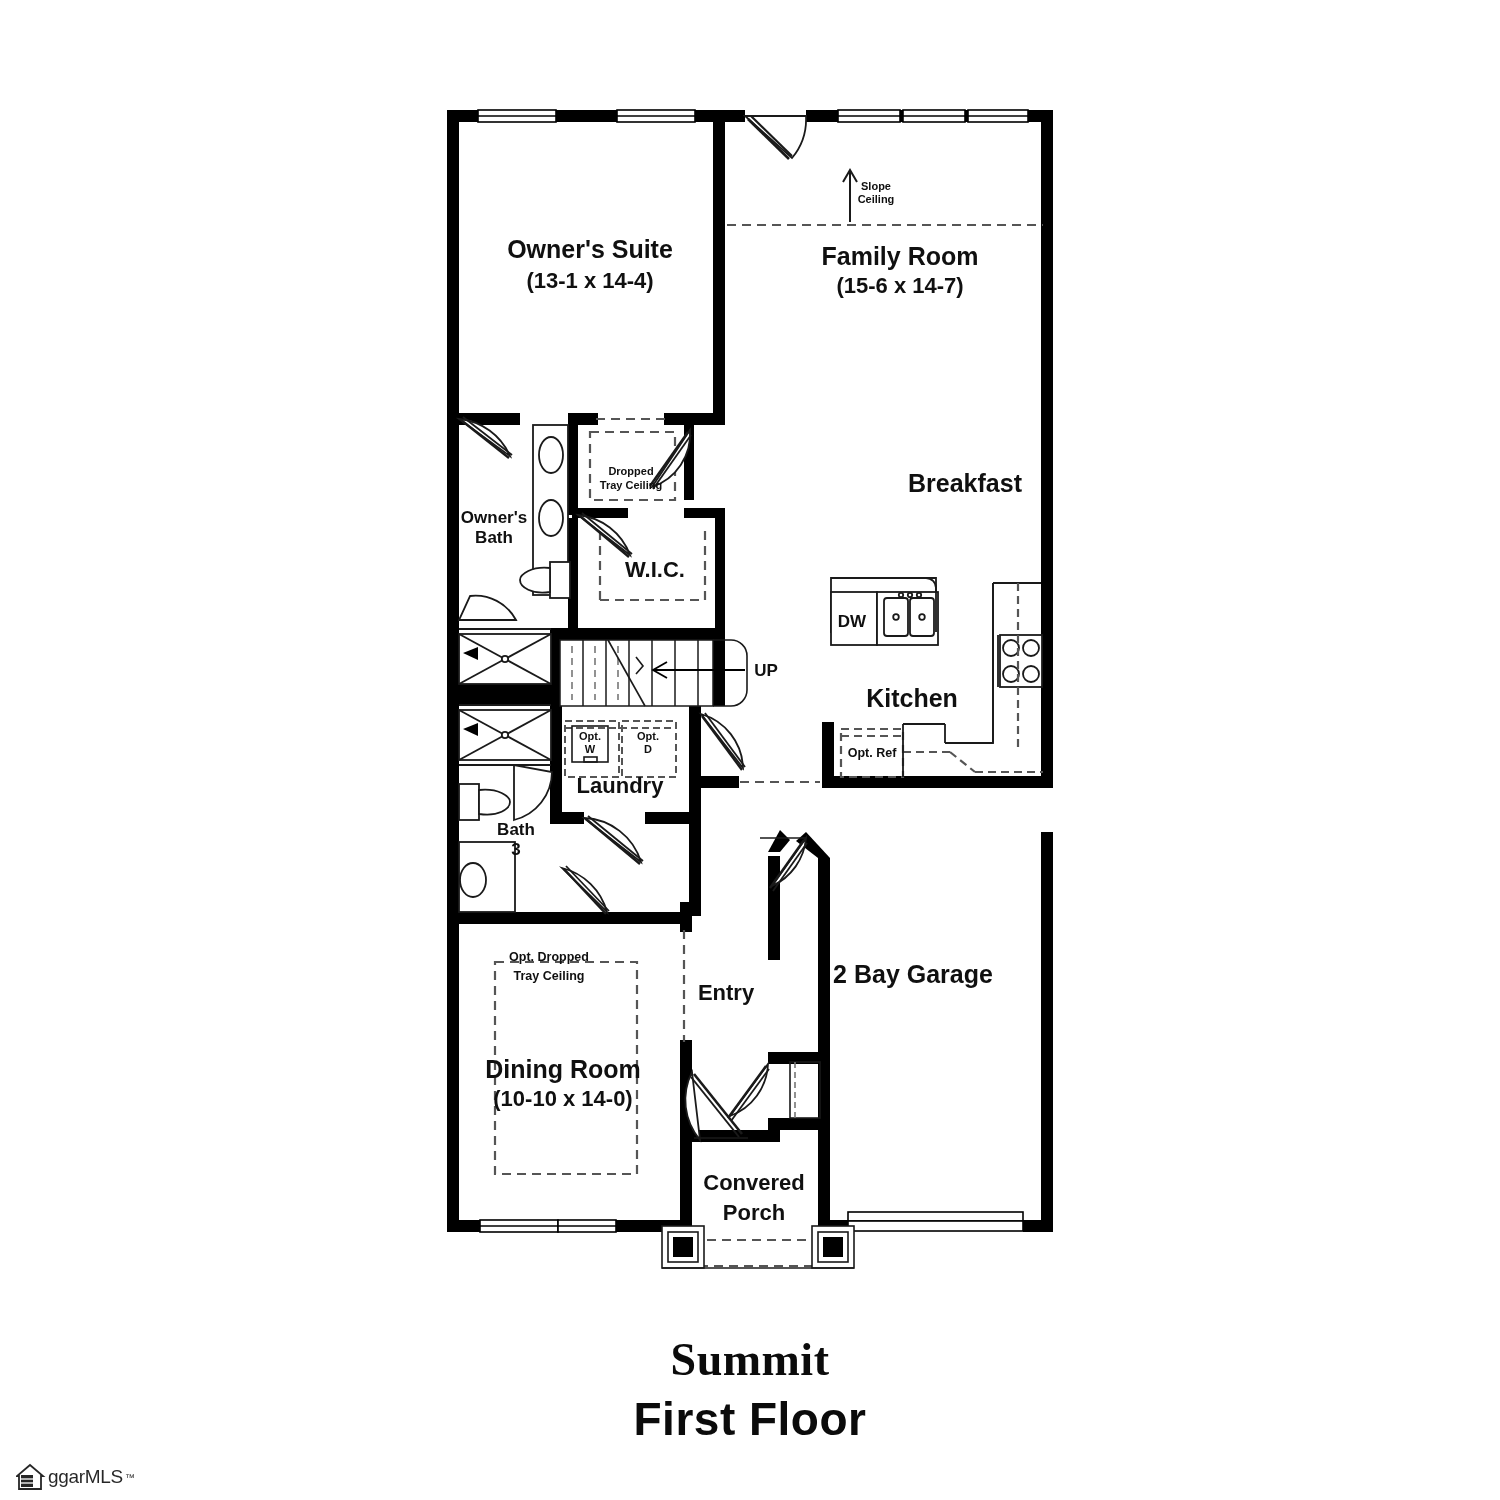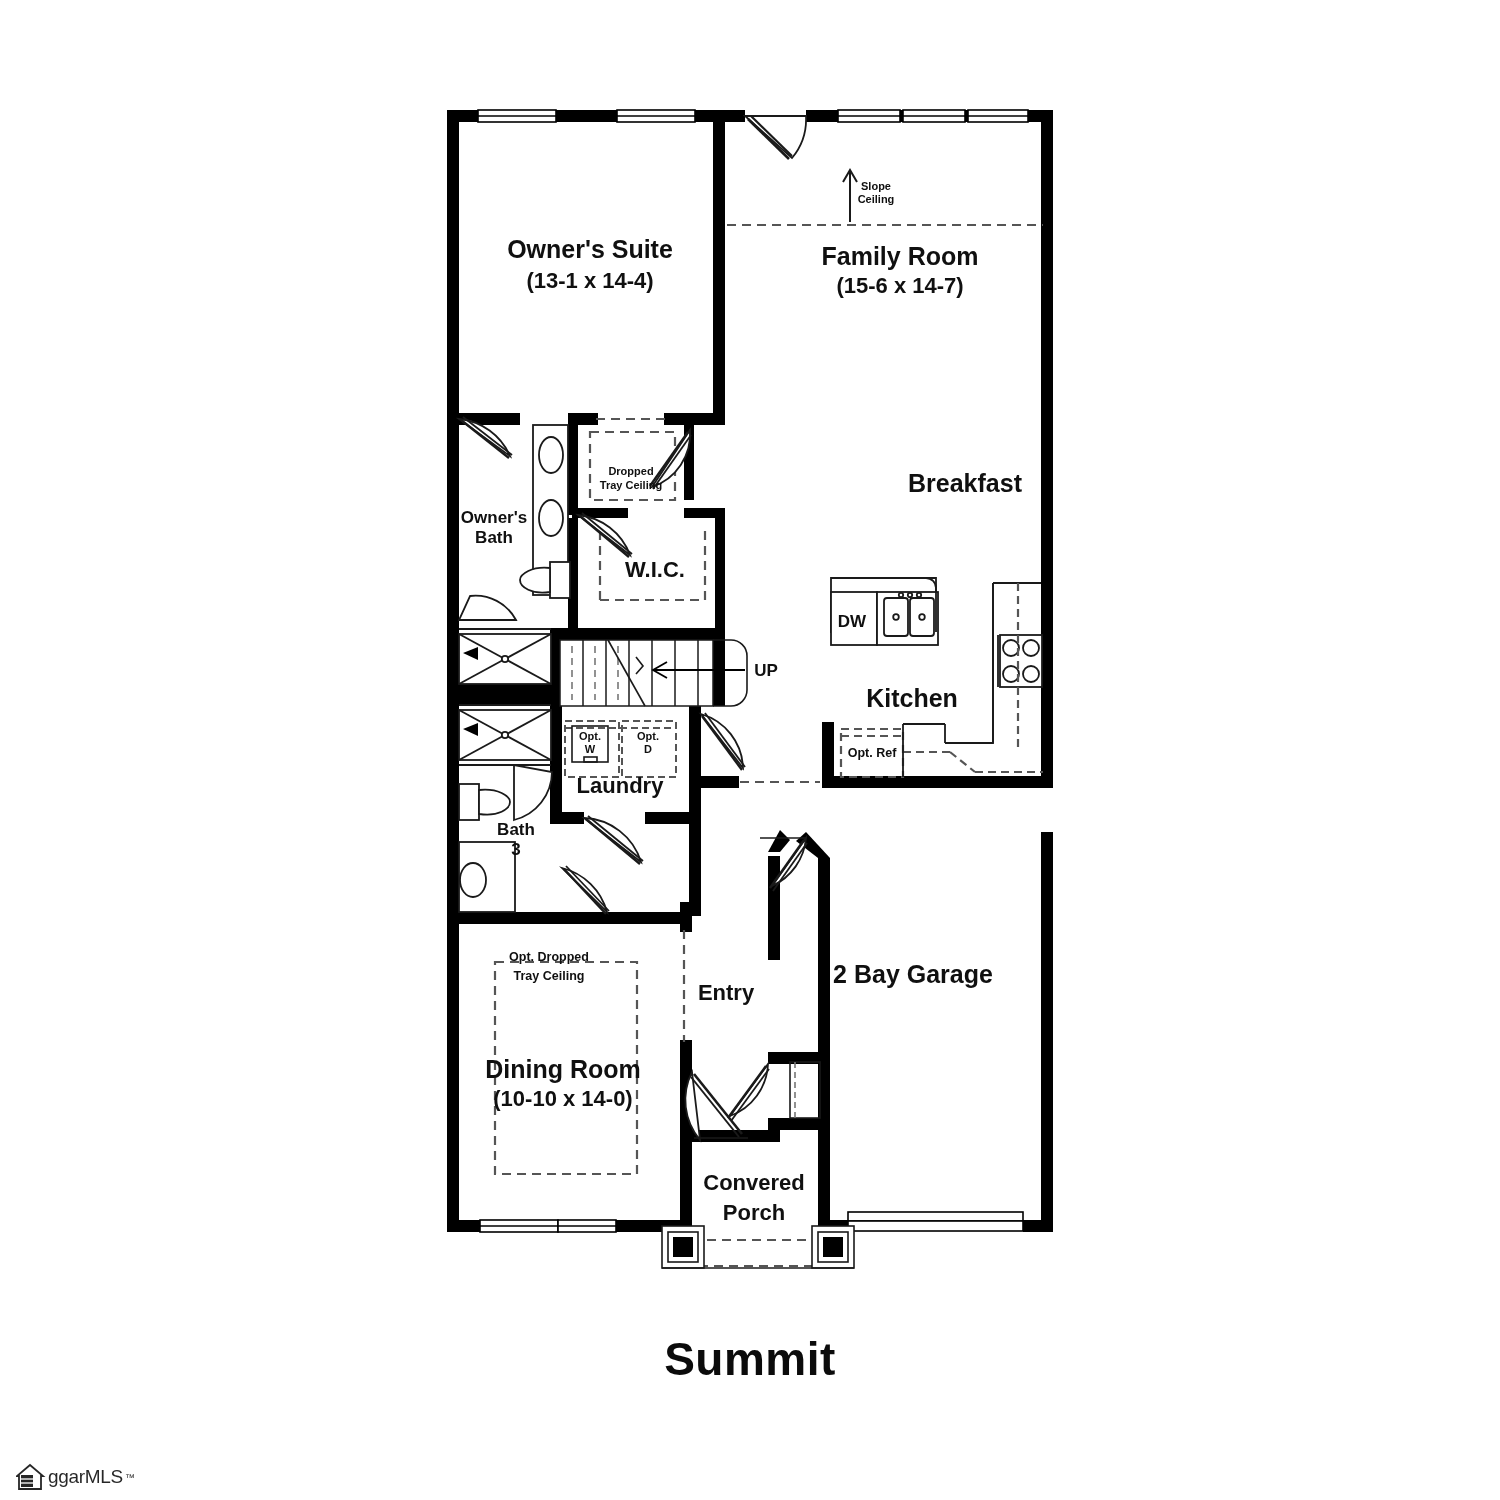--- a/index.html
+++ b/index.html
@@ -34,21 +34,21 @@
     fill:#101010;
     font-size:22px;
   }
 
   .title-block{
     position:absolute;
     left:0;top:1330px;width:1500px;
     text-align:center;
   }
   .title-main{
-    font-family:Liberation Sans, sans-serif;
+    font-family:Liberation Serif, serif;
     font-weight:bold;
     font-size:46px;
     letter-spacing:0.5px;
     color:#0b0b0b;
     line-height:1.3;
   }
   .title-sub{
     font-family:"Liberation Sans", sans-serif;
     font-weight:bold;
     font-size:46px;
@@ -456,20 +456,21 @@
     <text class="roomlabel lbl-xxs" x="648" y="753">D</text>
 
     <text class="roomlabel lbl-xs" x="872" y="757">Opt. Ref</text>
   </g>
 
 </svg>
 </div>
 
 <div class="title-block">
   <div class="title-main">Summit</div>
+  <div class="title-sub">First Floor</div>
 </div>
 
 <div class="watermark">
   <svg width="30" height="30" viewBox="0 0 30 30">
     <polygon points="14,3 27,14 25,14 25,27 3,27 3,14 1,14" fill="none" stroke="#1b1b1b" stroke-width="1.8"></polygon>
     <rect x="5" y="13" width="12" height="12" fill="#1b1b1b"></rect>
     <line x1="5" y1="17" x2="17" y2="17" stroke="#ffffff" stroke-width="1.3"></line>
     <line x1="5" y1="21" x2="17" y2="21" stroke="#ffffff" stroke-width="1.3"></line>
   </svg>
   <span class="wm-text">ggarMLS</span>

